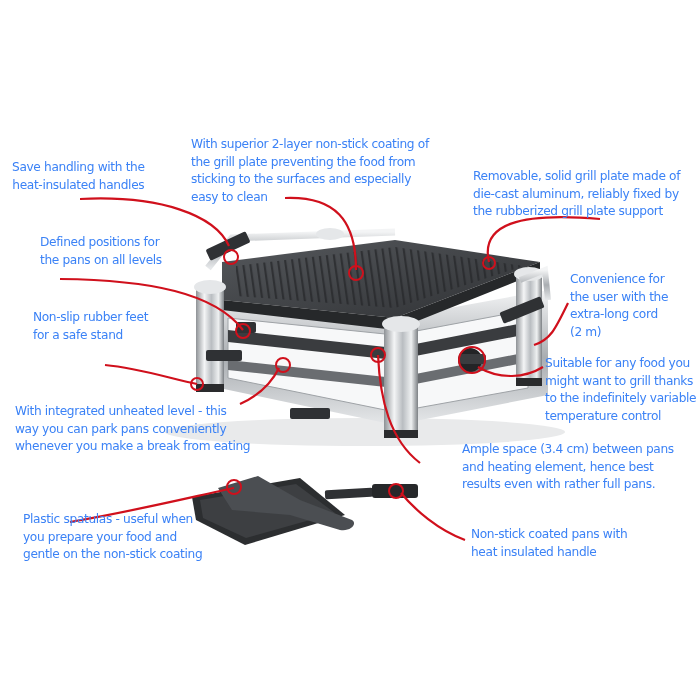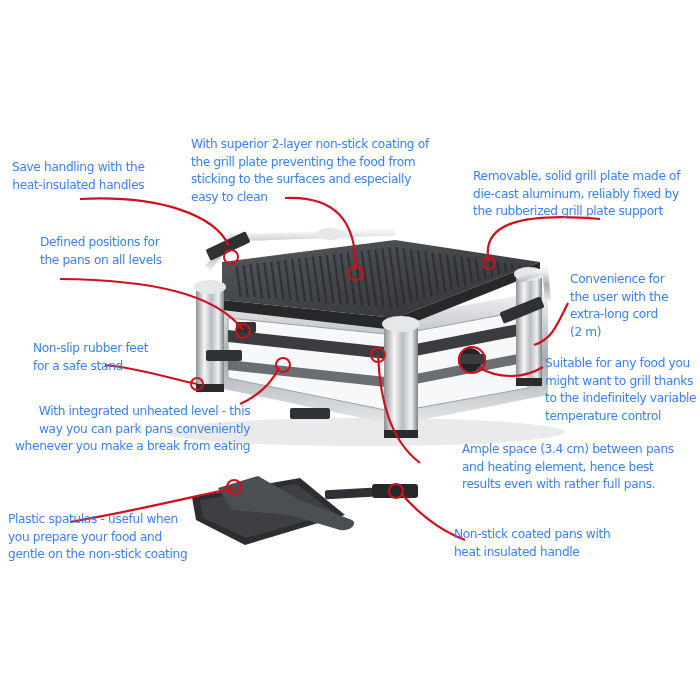--- a/index.html
+++ b/index.html
@@ -113,29 +113,29 @@
 easy to clean</div>
 <div class="callout" style="left:473px; top:168px;">Removable, solid grill plate made of
 die-cast aluminum, reliably fixed by
 the rubberized grill plate support</div>
 <div class="callout" style="left:12px; top:234px;margin-left:28px;">Defined positions for
 the pans on all levels</div>
 <div class="callout" style="left:570px; top:271px;">Convenience for
 the user with the
 extra-long cord
 (2 m)</div>
-<div class="callout" style="left:33px; top:340px;">Non-slip rubber feet
+<div class="callout" style="left:33px; top:309px;">Non-slip rubber feet
 for a safe stand</div>
 <div class="callout" style="left:545px; top:355px;">Suitable for any food you
 might want to grill thanks
 to the indefinitely variable
 temperature control</div>
-<div class="callout" style="left:15px; top:403px;text-align:right;">With integrated unheated level - this
+<div class="callout" style="left:15px; top:403px;">With integrated unheated level - this
 way you can park pans conveniently
 whenever you make a break from eating</div>
 <div class="callout" style="left:462px; top:441px;">Ample space (3.4 cm) between pans
 and heating element, hence best
 results even with rather full pans.</div>
-<div class="callout" style="left:8px; top:511px;">Plastic spatulas - useful when
+<div class="callout" style="left:23px; top:511px;">Plastic spatulas - useful when
 you prepare your food and
 gentle on the non-stick coating</div>
-<div class="callout" style="left:454px; top:526px;">Non-stick coated pans with
+<div class="callout" style="left:471px; top:526px;">Non-stick coated pans with
 heat insulated handle</div>
 
 </body></html>

